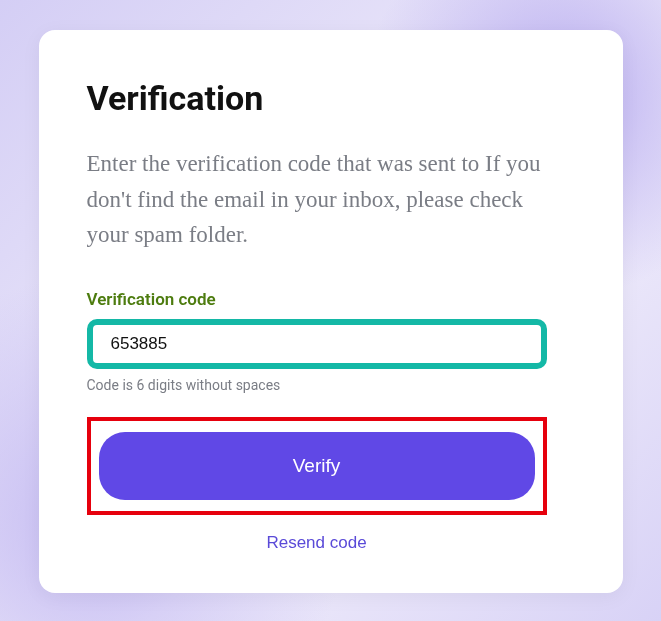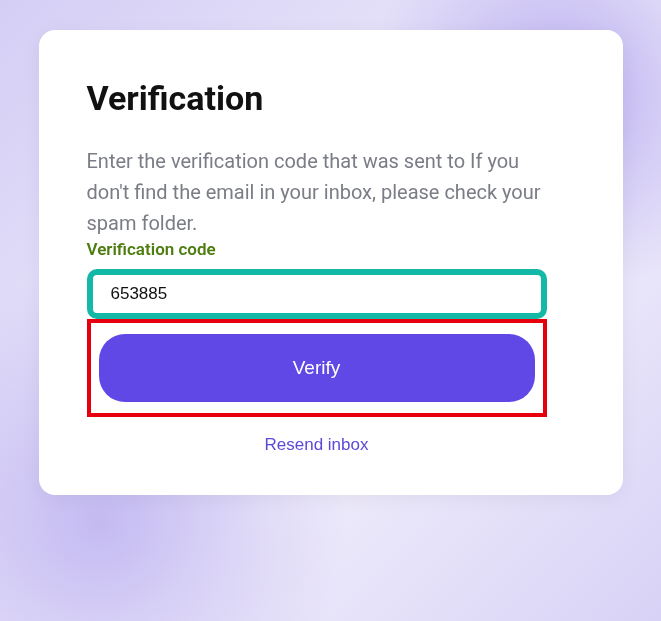--- a/index.html
+++ b/index.html
@@ -50,23 +50,25 @@
       padding: 48px 76px 40px 48px;
       box-shadow: 0 4px 20px rgba(0,0,0,0.05);
     }
     .title {
       font-size: 34px;
       font-weight: 700;
       color: #111111;
       margin-bottom: 28px;
     }
     .description {
-      font-size: 20px;
+      font-size: 23px;
       line-height: 1.55;
       color: #7a7d85;
+      margin-bottom: 36px;
+      font-family: Liberation Serif, serif;
     }
     .field-label {
       font-size: 17px;
       font-weight: 600;
       color: #4d7c0f;
       margin-bottom: 10px;
       display: block;
     }
     .code-input {
       width: 100%;
@@ -119,19 +121,20 @@
 
 <div class="card">
   <h1 class="title">Verification</h1>
 
   <p class="description">
     <span>Enter the verification code that was sent to </span><span> </span><span> If you don't find the email in your inbox, please check your spam folder.</span>
   </p>
 
   <label class="field-label">Verification code</label>
   <input type="text" class="code-input" value="653885" style="">
+  <div class="hint">Code is 6 digits without spaces</div>
 
   <div class="highlight-wrap">
     <button class="verify-button">Verify</button>
   </div>
 
-  <button class="resend-link">Resend inbox</button>
+  <button class="resend-link">Resend code</button>
 </div>
 
 </body></html>

